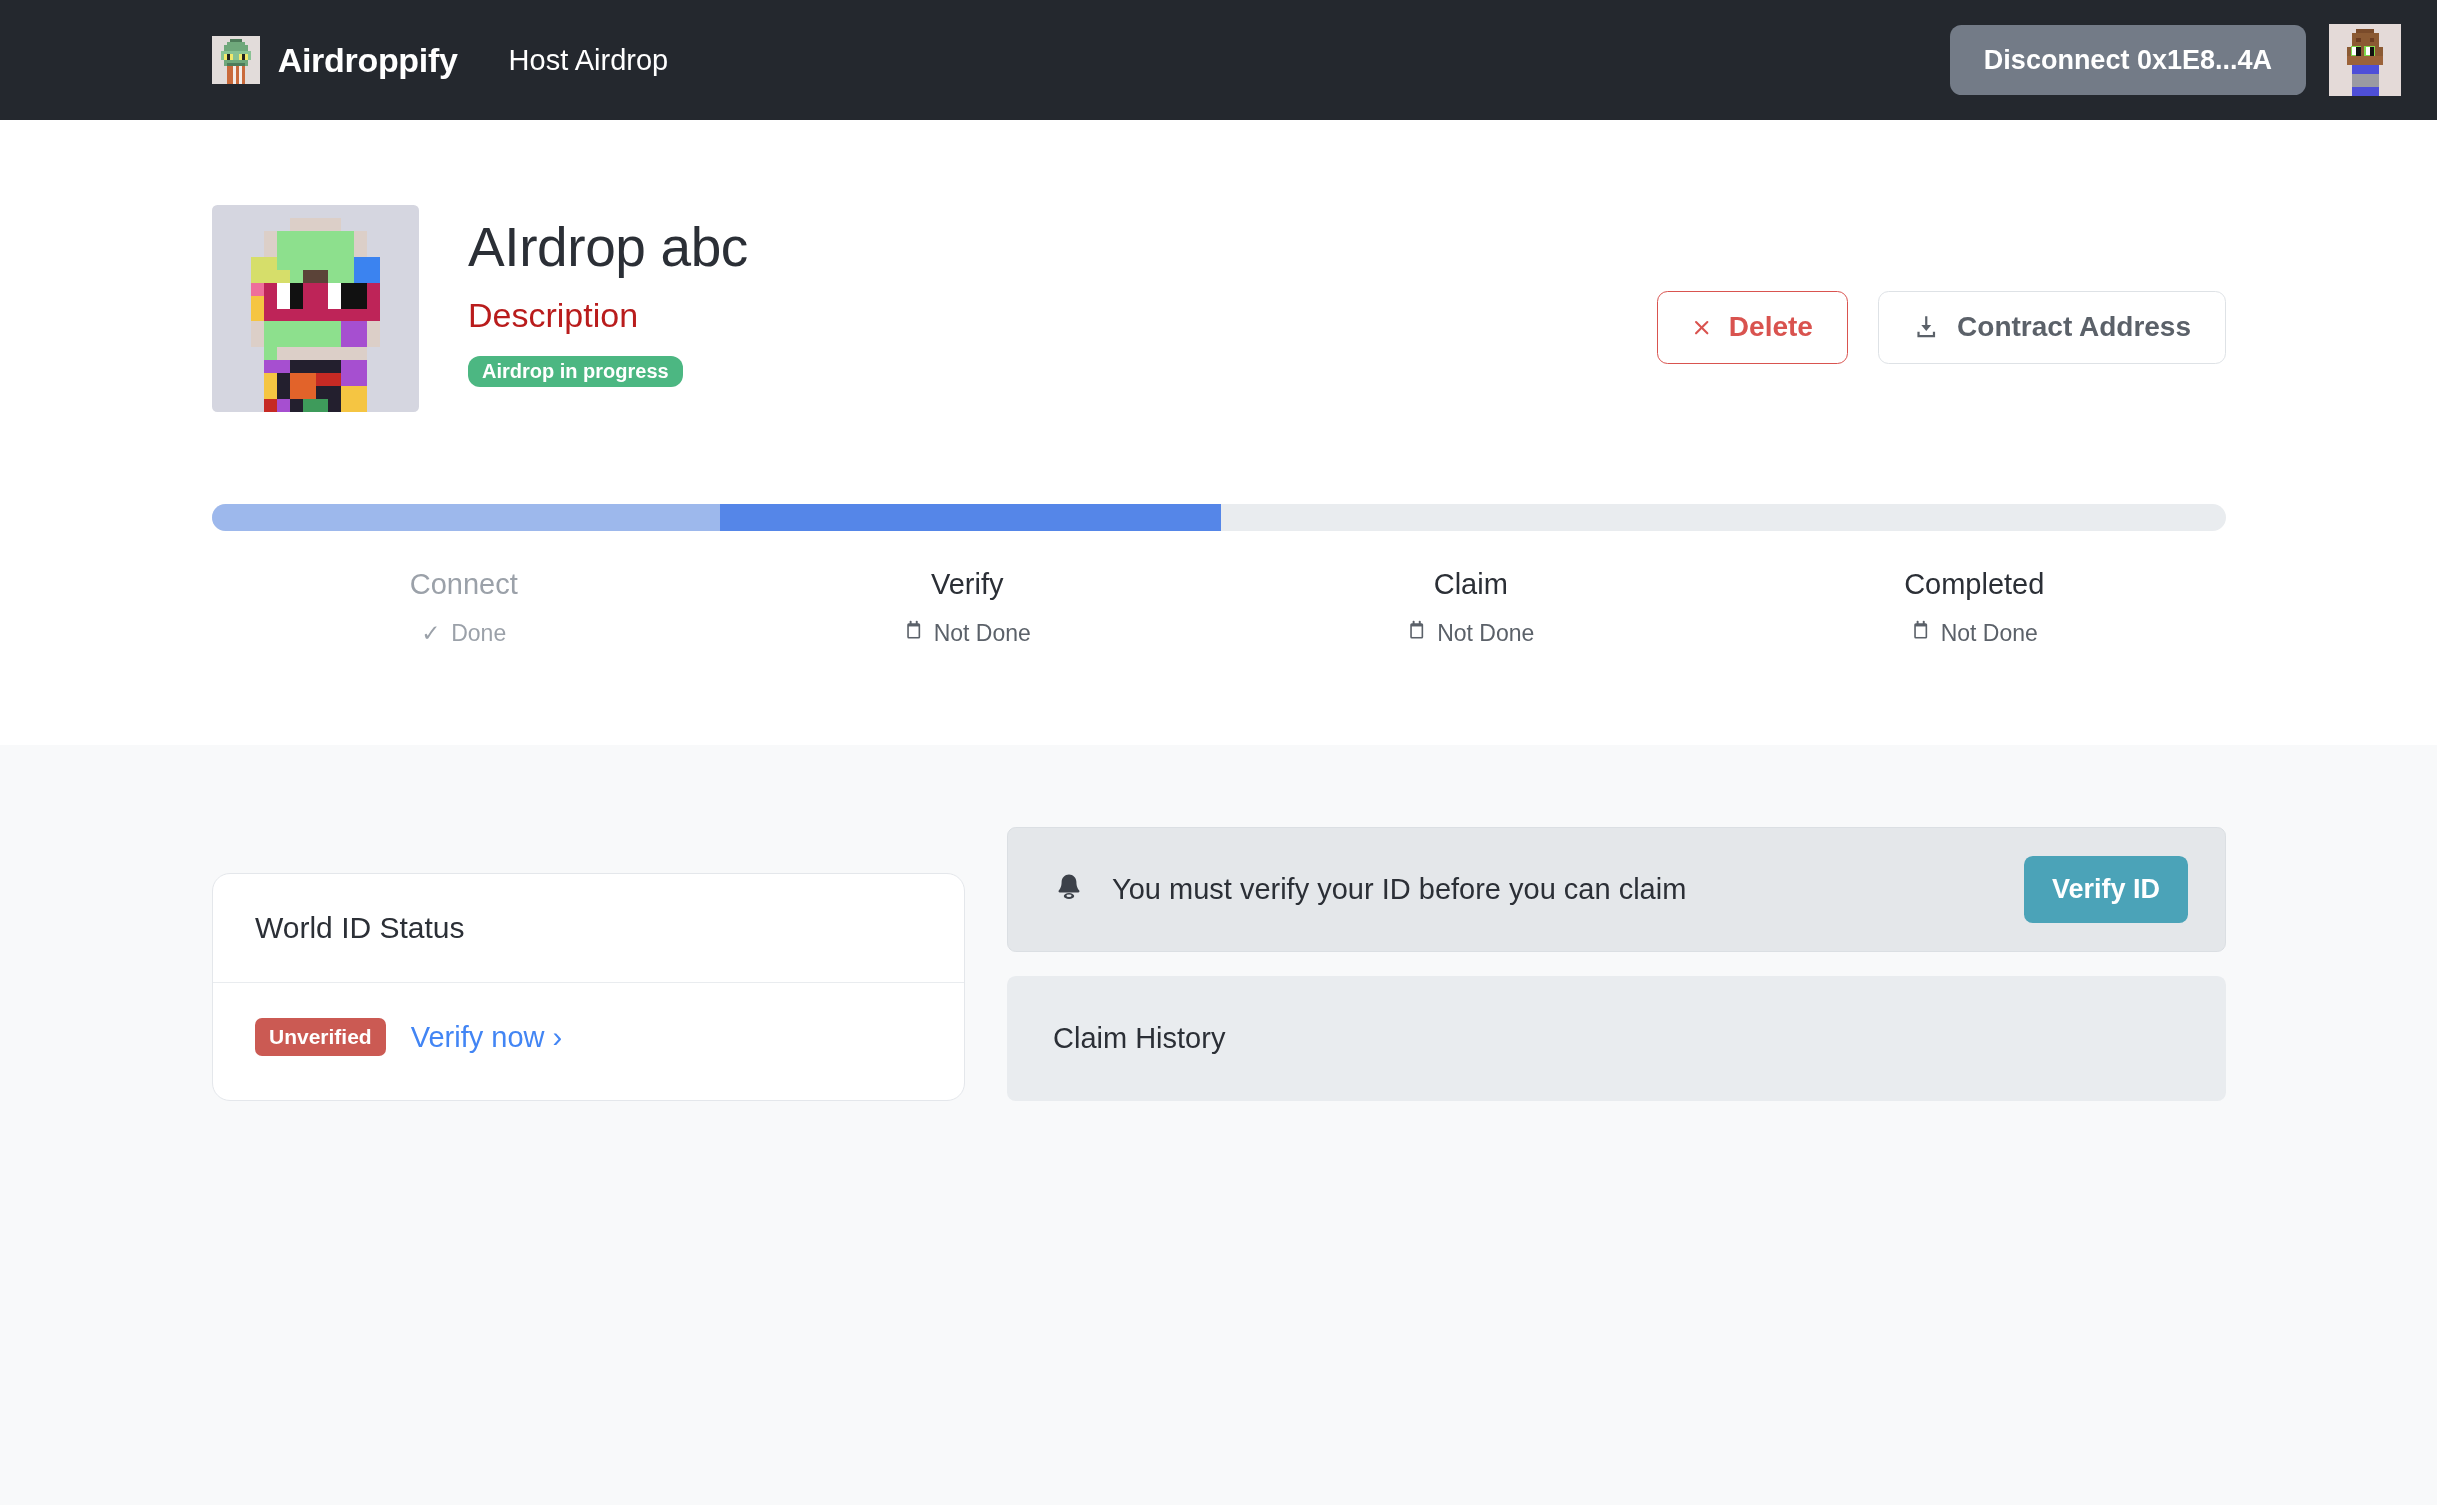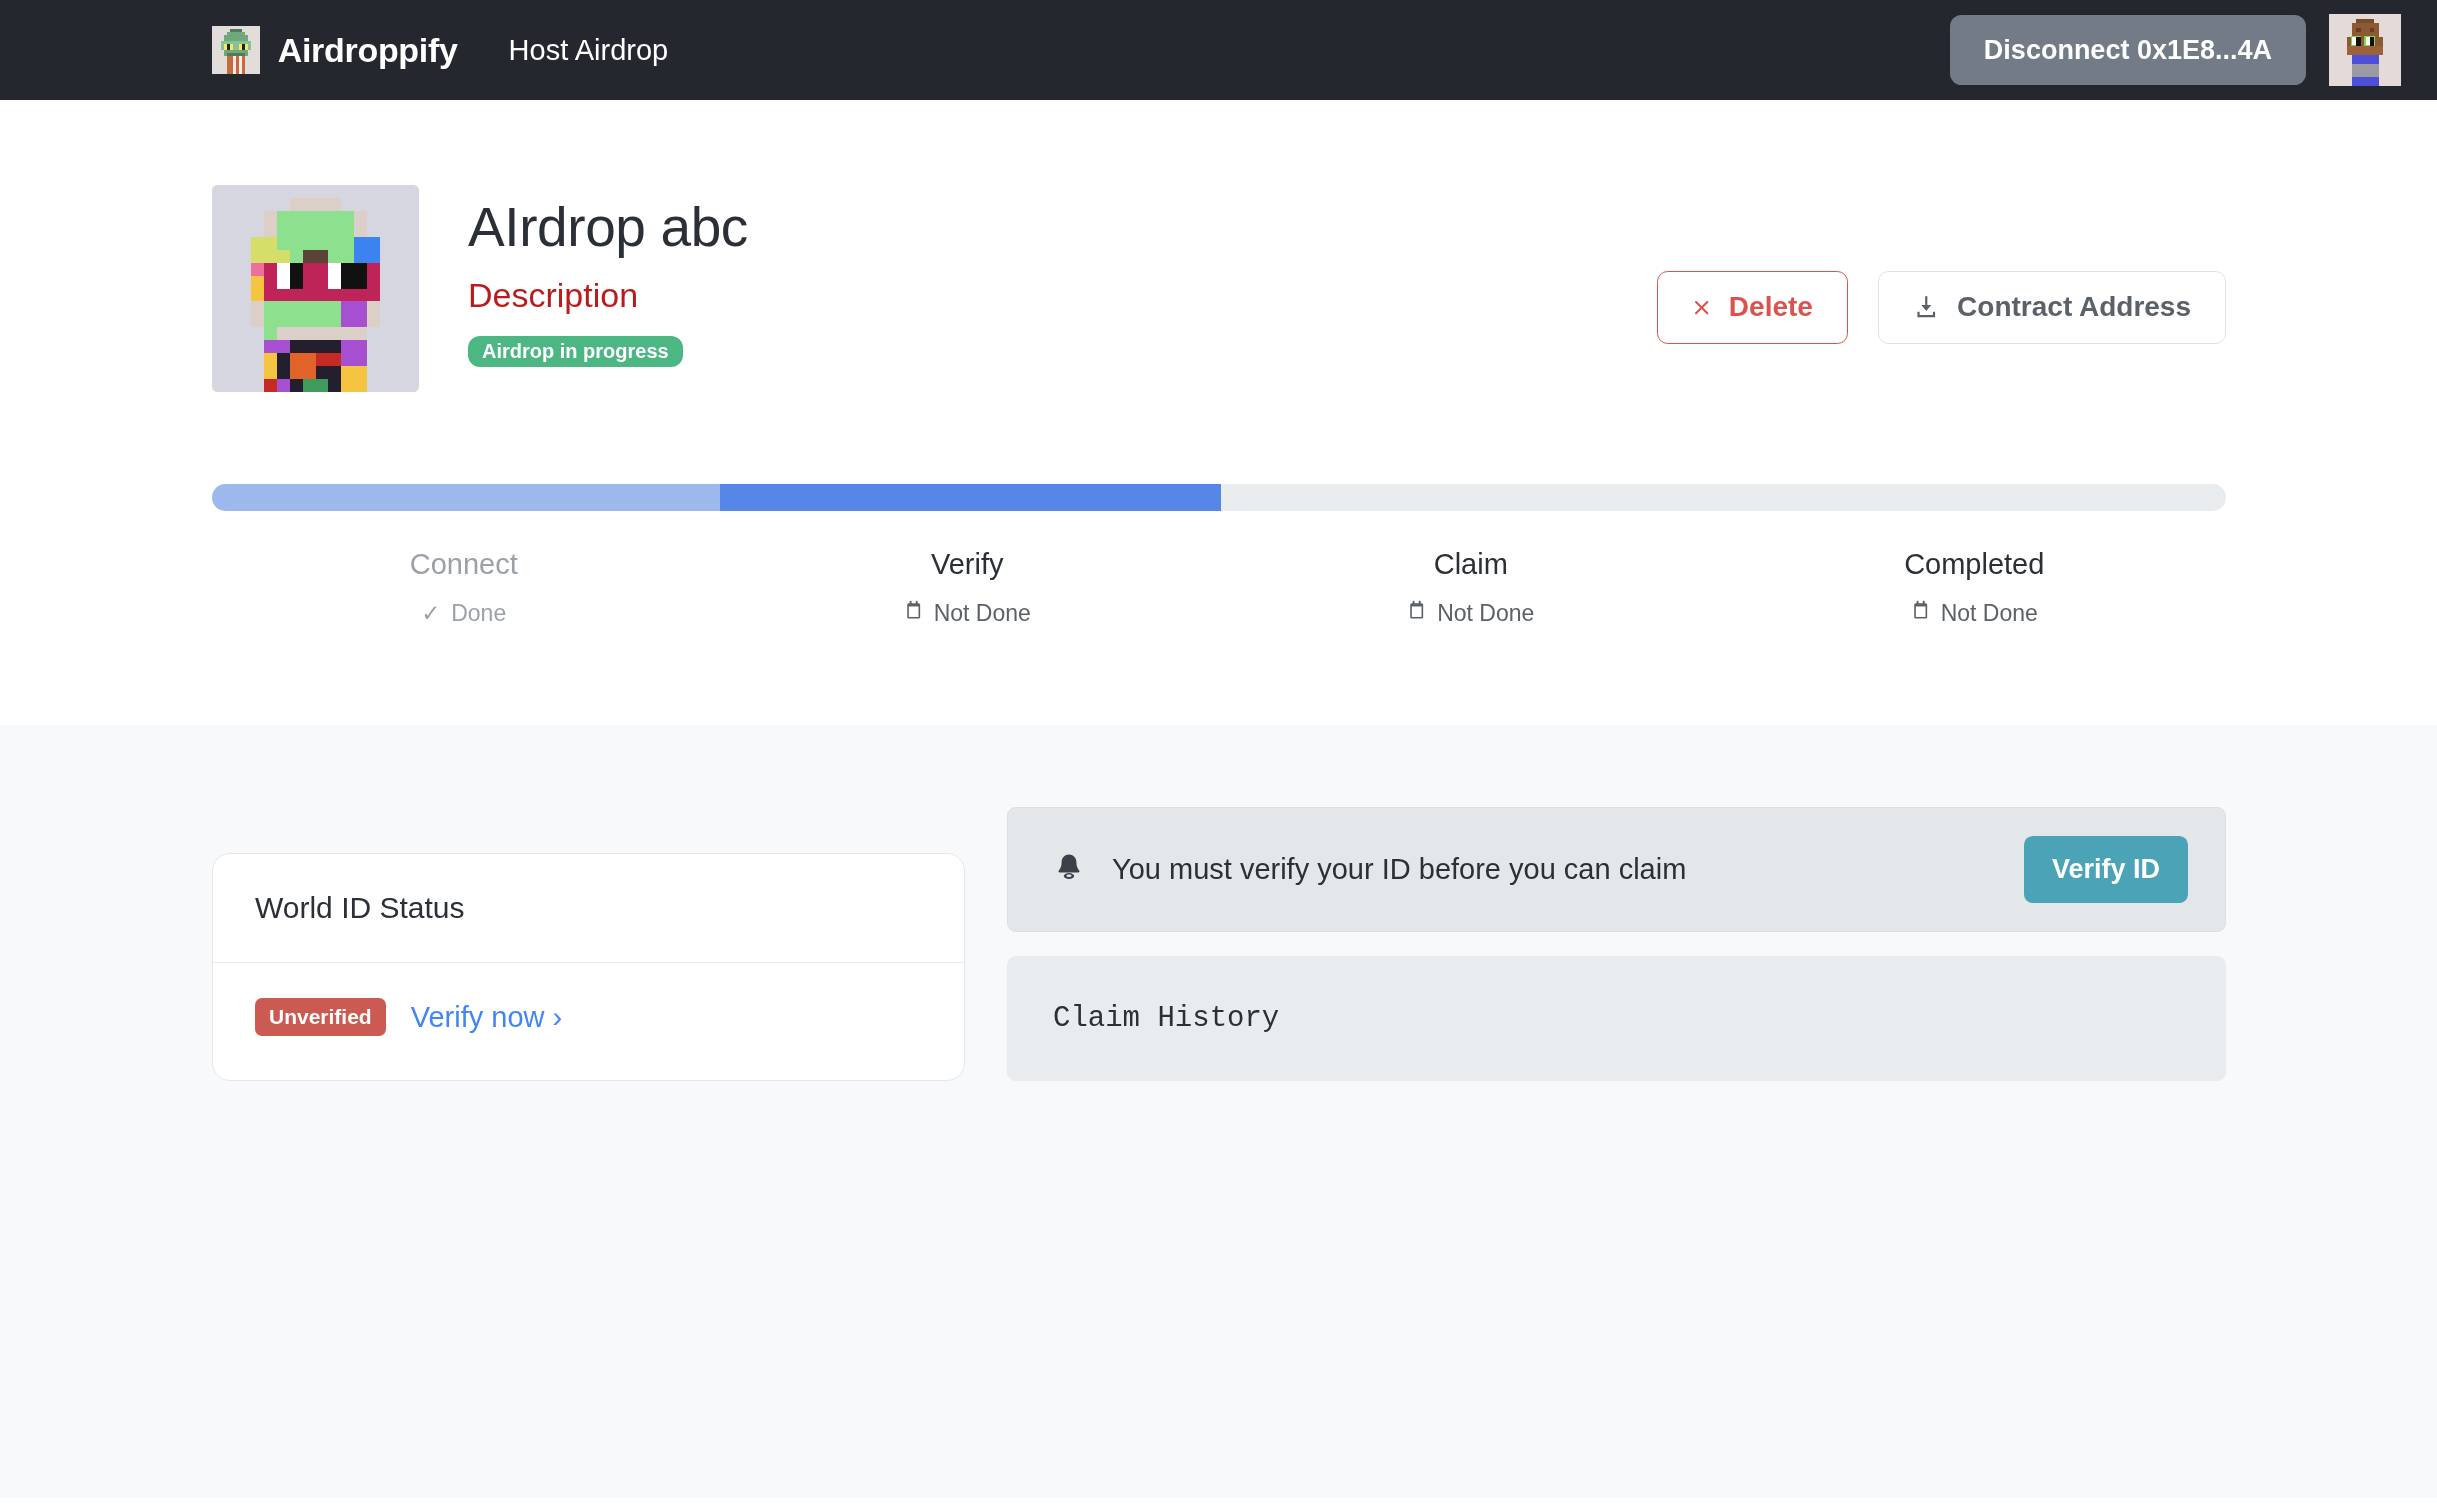--- a/index.html
+++ b/index.html
@@ -7,21 +7,21 @@
   html, body {
     width: 2438px;
     height: 1506px;
     background: #ffffff;
     font-family: "Liberation Sans", sans-serif;
     overflow: hidden;
   }
 
   
   .navbar {
-    height: 100px;
+    height: 120px;
     background: #24282E;
     display: flex;
     align-items: center;
     padding: 0 37px 0 212px;
     position: relative;
   }
   .brand {
     display: flex;
     align-items: center;
     gap: 17.7px;
@@ -255,21 +255,20 @@
     padding: 17.7px 28px;
     cursor: pointer;
   }
   .panel {
     background: #E9ECEF;
     border-radius: 8.8px;
     height: 125px;
     display: flex;
     align-items: center;
     padding: 0 46px;
-    font-family: Liberation Mono, monospace;
   }
   .panel-title { font-size: 29px; color: #2B2F36; }
 </style>
 </head>
 <body>
 
 <div class="navbar">
   <div class="brand">
     <svg class="brand-avatar" viewBox="0 0 16 16" shape-rendering="crispEdges">
       <rect width="16" height="16" fill="#E2DCDA"></rect>

